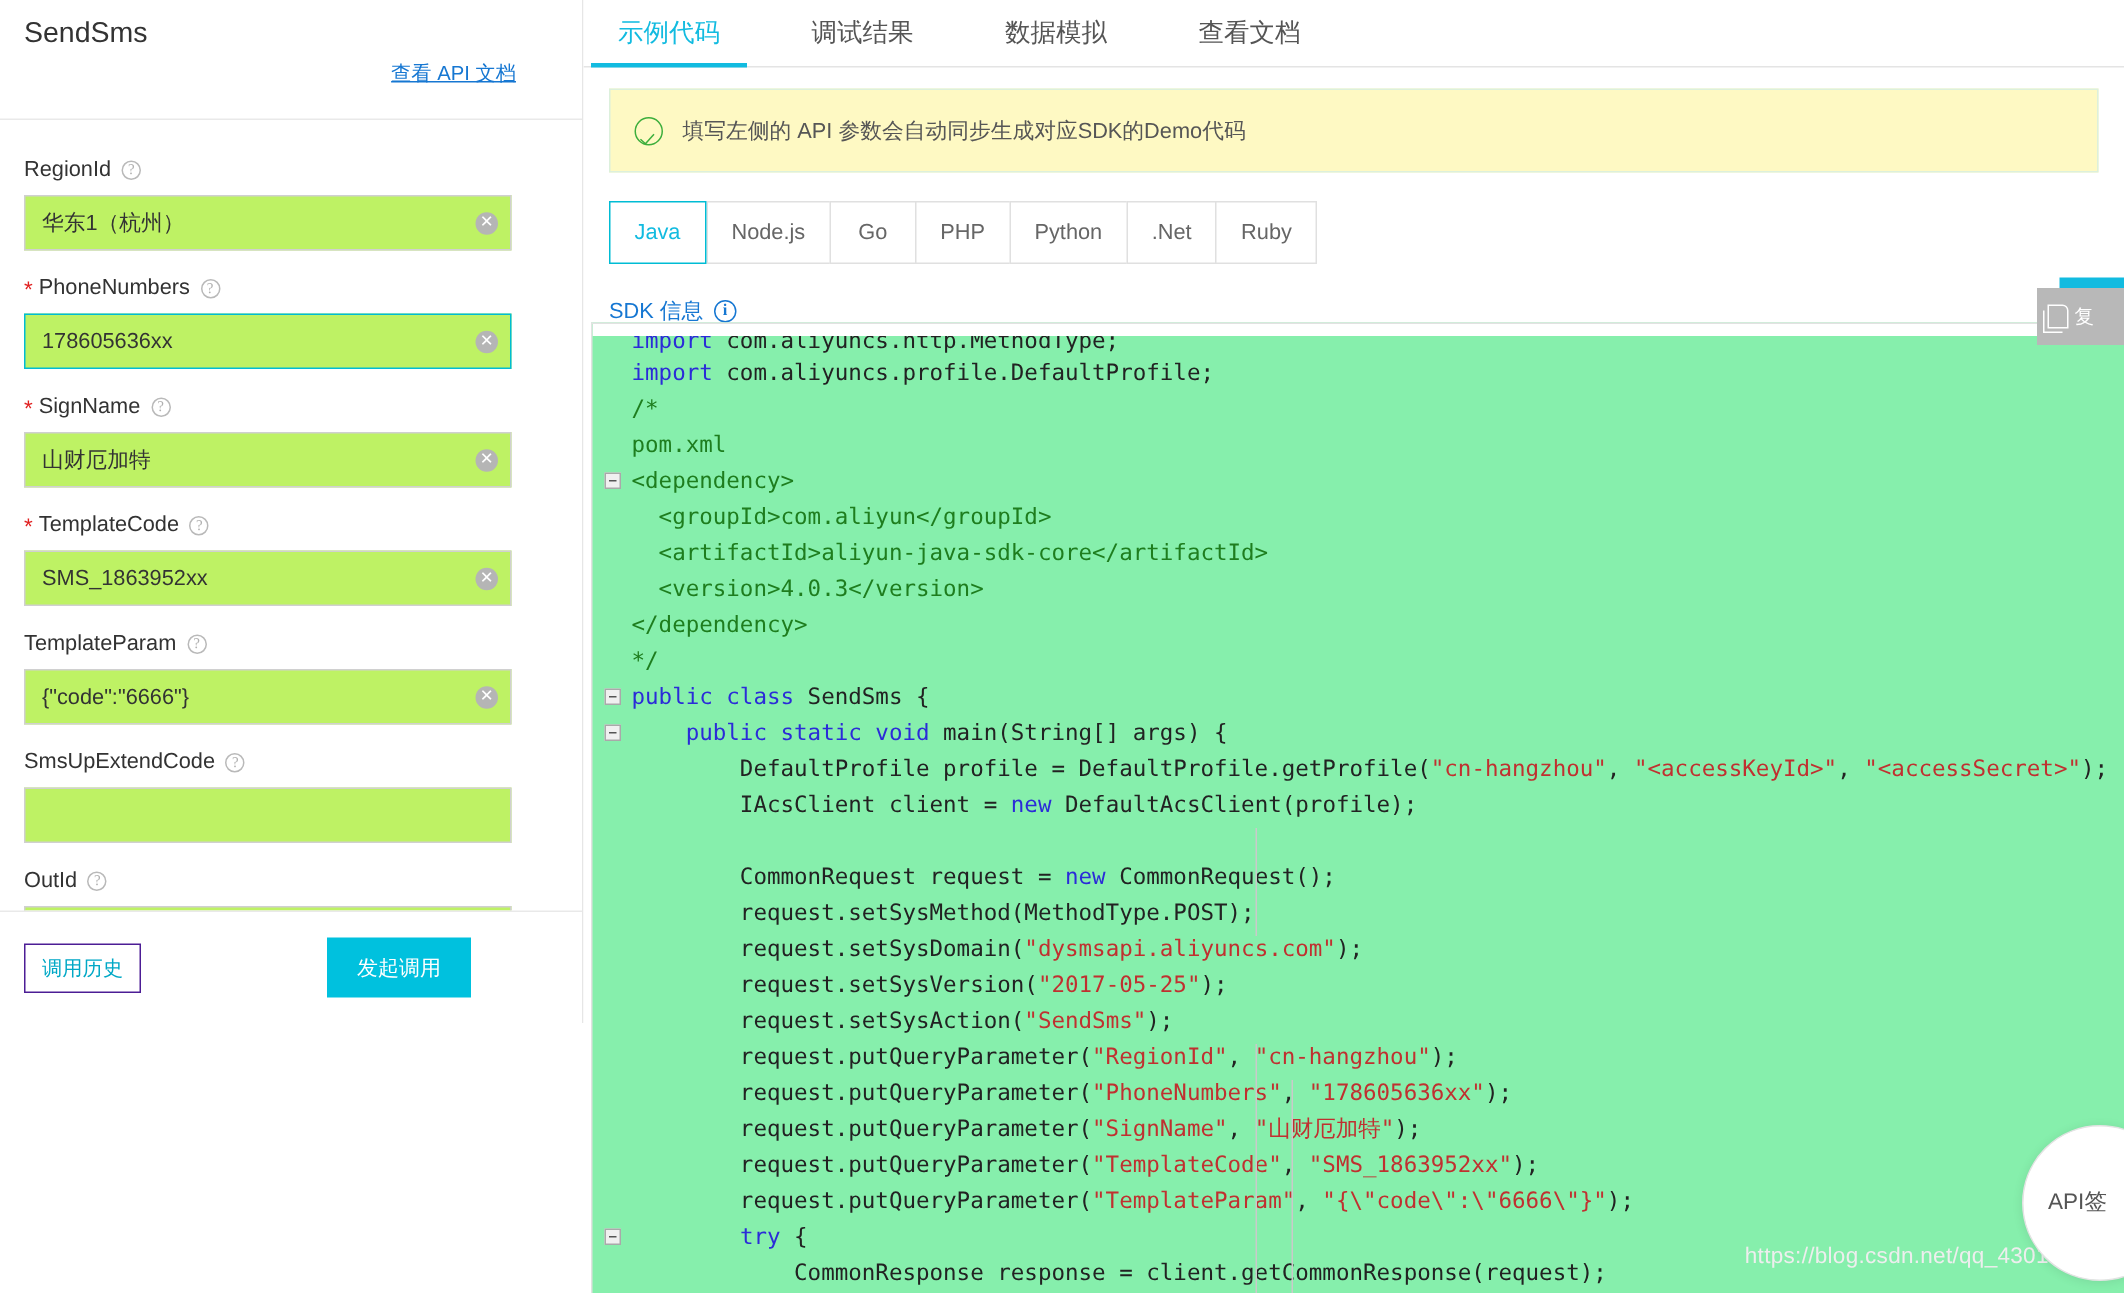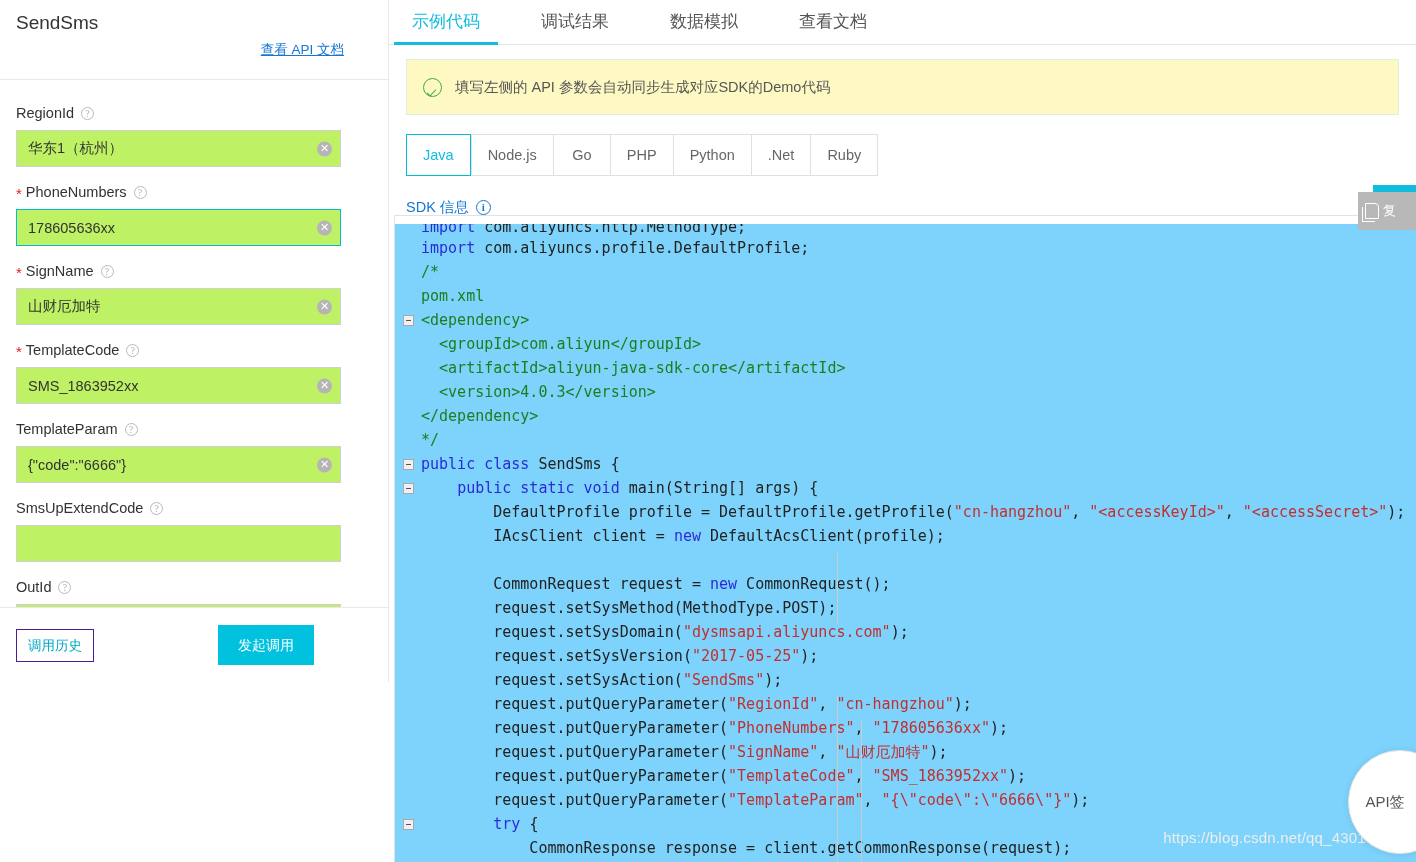--- a/index.html
+++ b/index.html
@@ -175,21 +175,21 @@
   .play-tri {
     width: 0; height: 0; border-left: 8px solid #fff;
     border-top: 5px solid transparent; border-bottom: 5px solid transparent;
     margin-right: 7px;
   }
 
   
   #code-area {
     position: absolute; left: 5px; right: 0; top: 215px; bottom: 0;
     border: 1px solid #e2e2e2; border-right: none; border-bottom: none;
-    background: #7dd3fc; overflow: hidden;
+    background: #86efac; overflow: hidden;
   }
   #code-inner { position: relative; padding: 0; }
   .code-line {
     display: flex; height: 24px; align-items: center;
     font-family: "DejaVu Sans Mono", "Liberation Mono", monospace;
     font-size: 15px; white-space: pre;
   }
   .gutter {
     width: 26px; flex: 0 0 26px; height: 24px;
     display: flex; align-items: center; justify-content: center;

